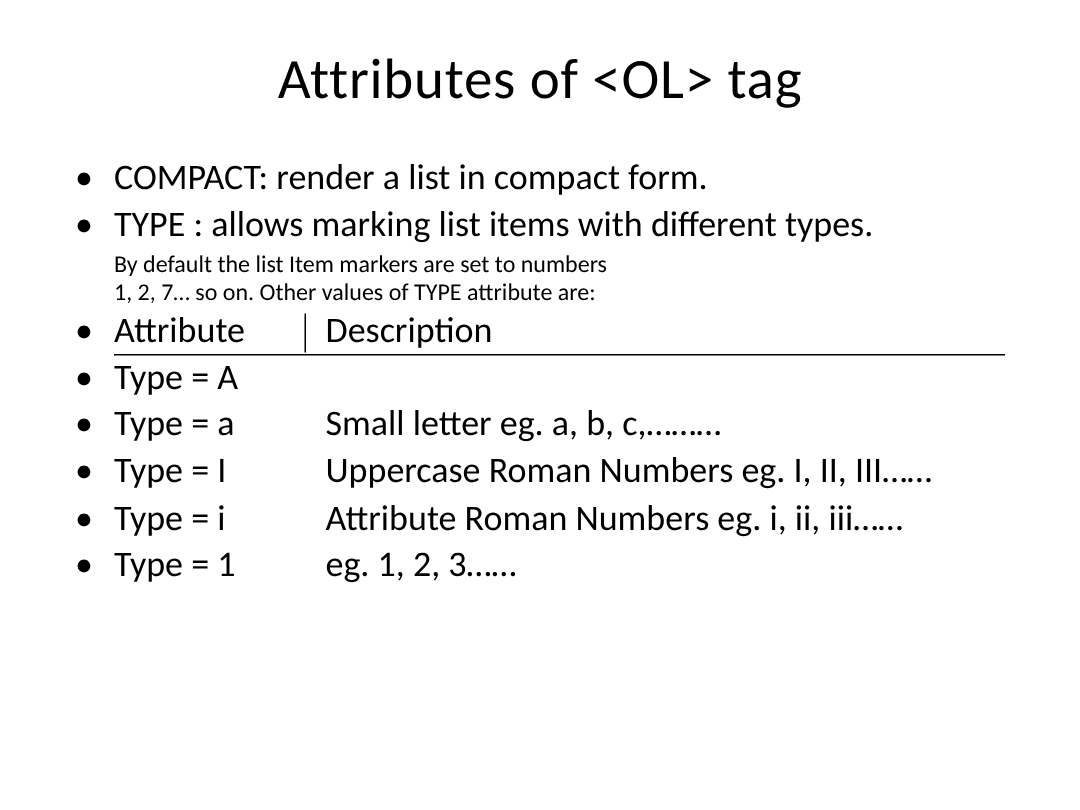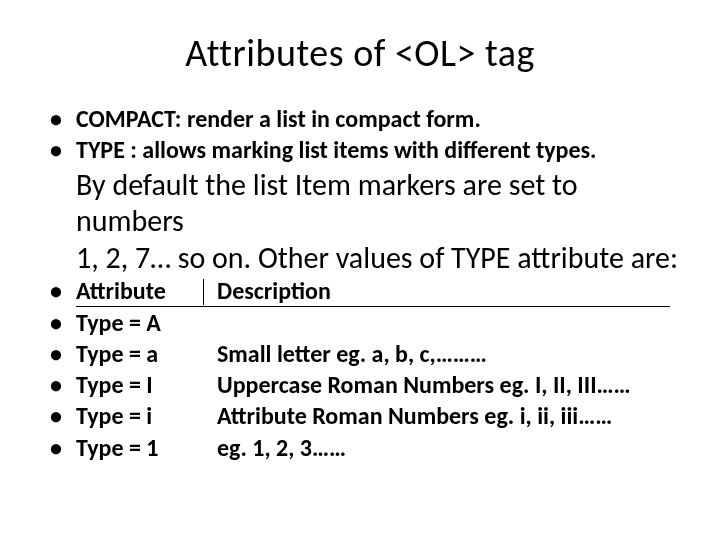--- a/index.html
+++ b/index.html
@@ -29,32 +29,31 @@
     list-style: none;
     padding: 0;
     margin: 0;
     font-size: 24px;
     line-height: 1.22;
   }
   ul.main > li {
     position: relative;
     padding-left: 36px;
     margin-bottom: 2px;
-    font-weight: bold;
   }
   ul.main > li::before {
     content: "•";
     position: absolute;
     left: 10px;
     top: 0;
     font-size: 24px;
   }
   .continuation {
     padding-left: 36px;
-    font-size: 30px;
+    font-size: 16px;
     line-height: 1.22;
   }
   .row {
     display: flex;
   }
   .col-attr {
     width: 135px;
     flex-shrink: 0;
   }
   .col-desc {

